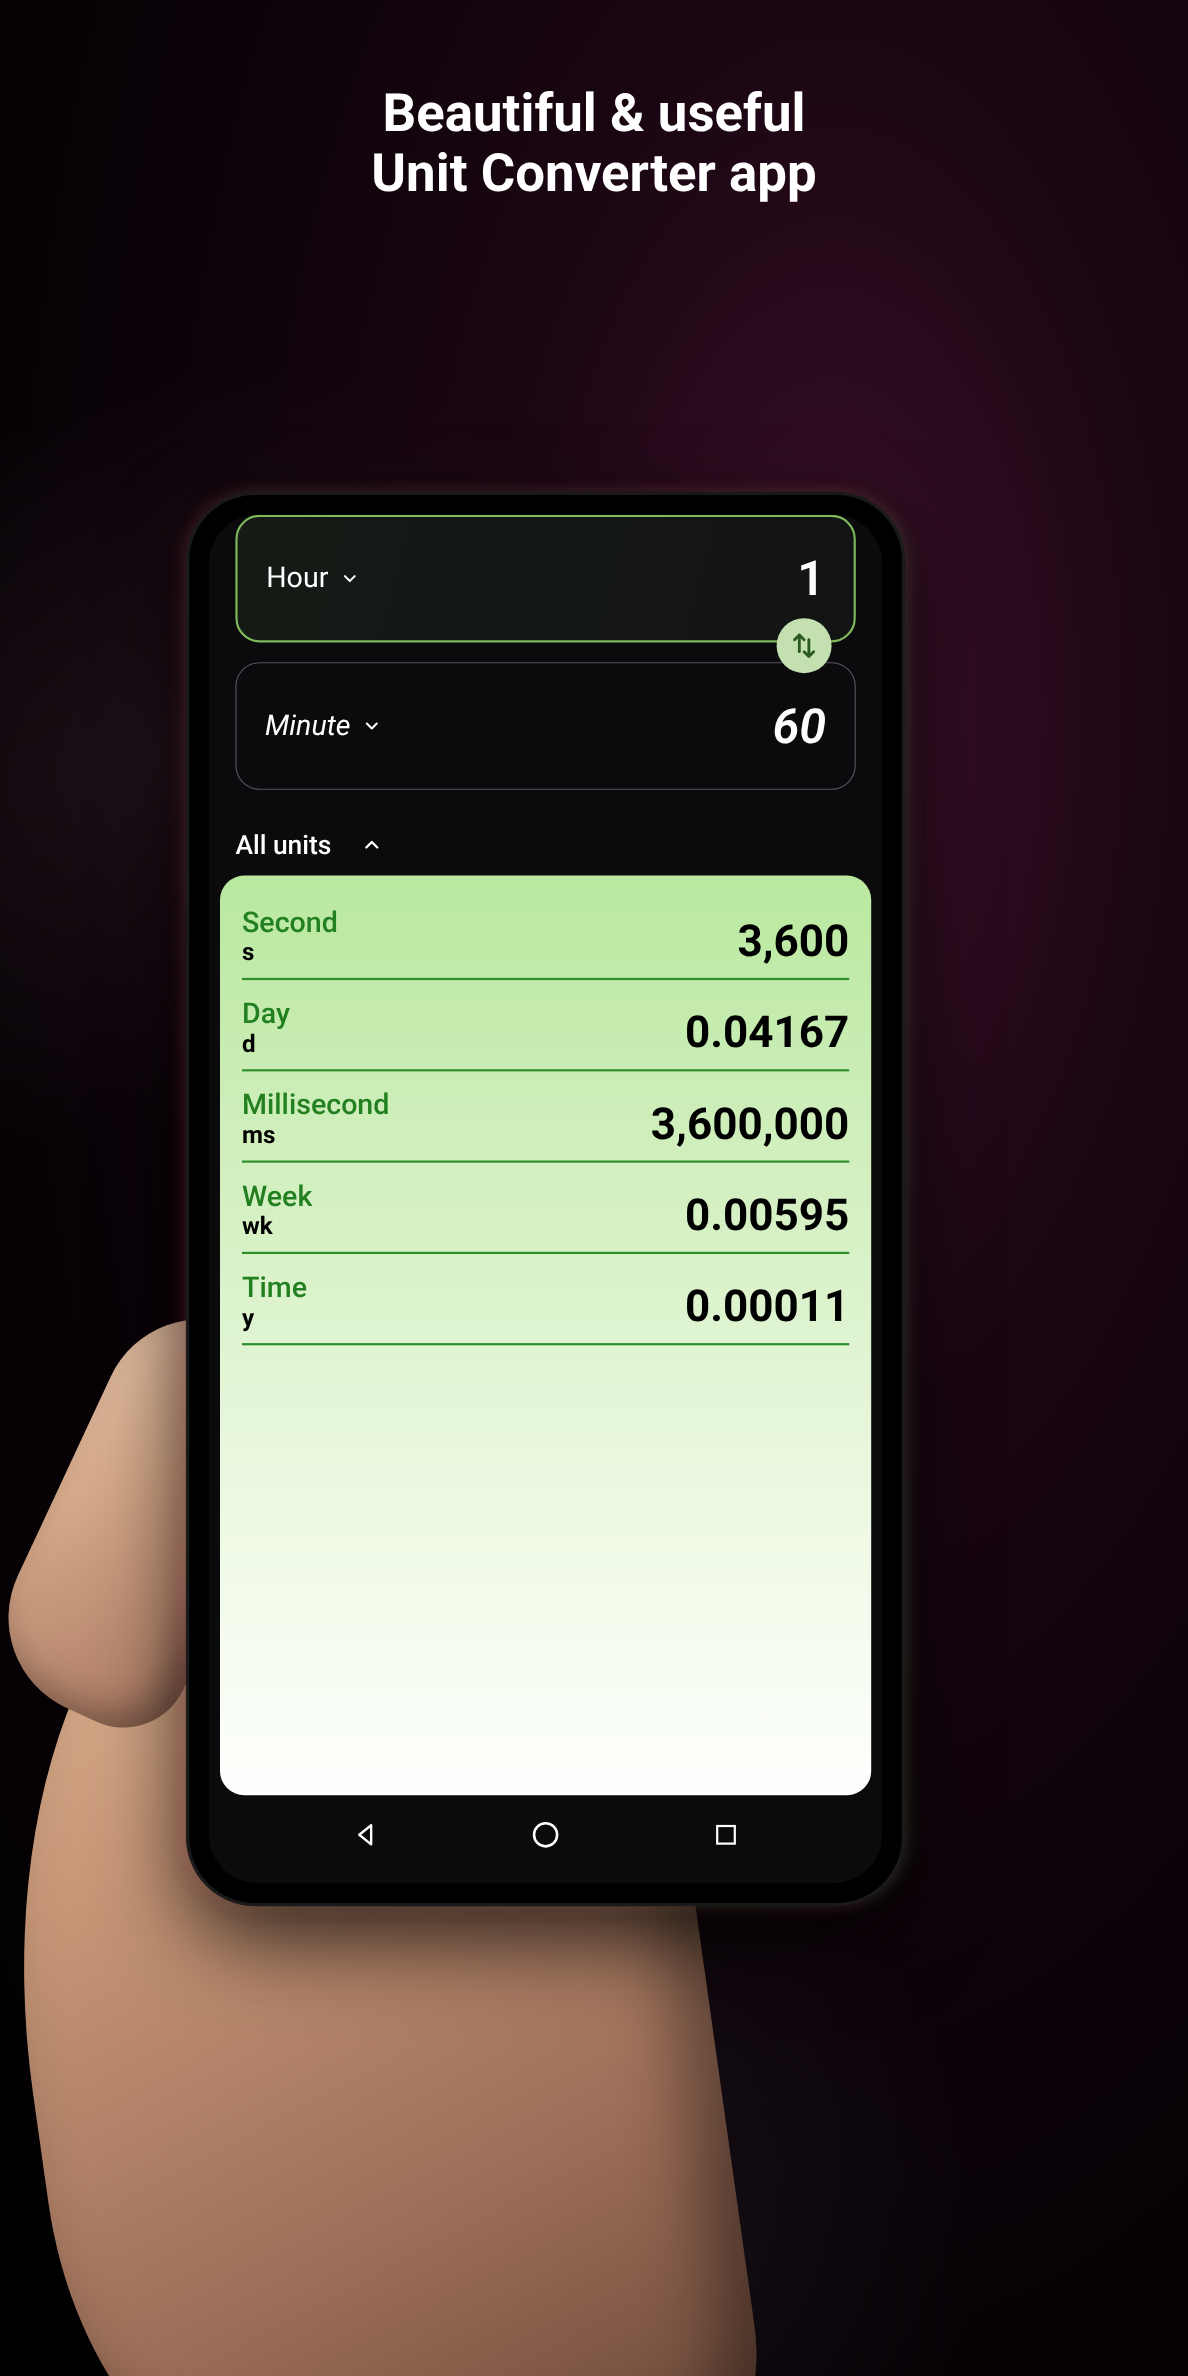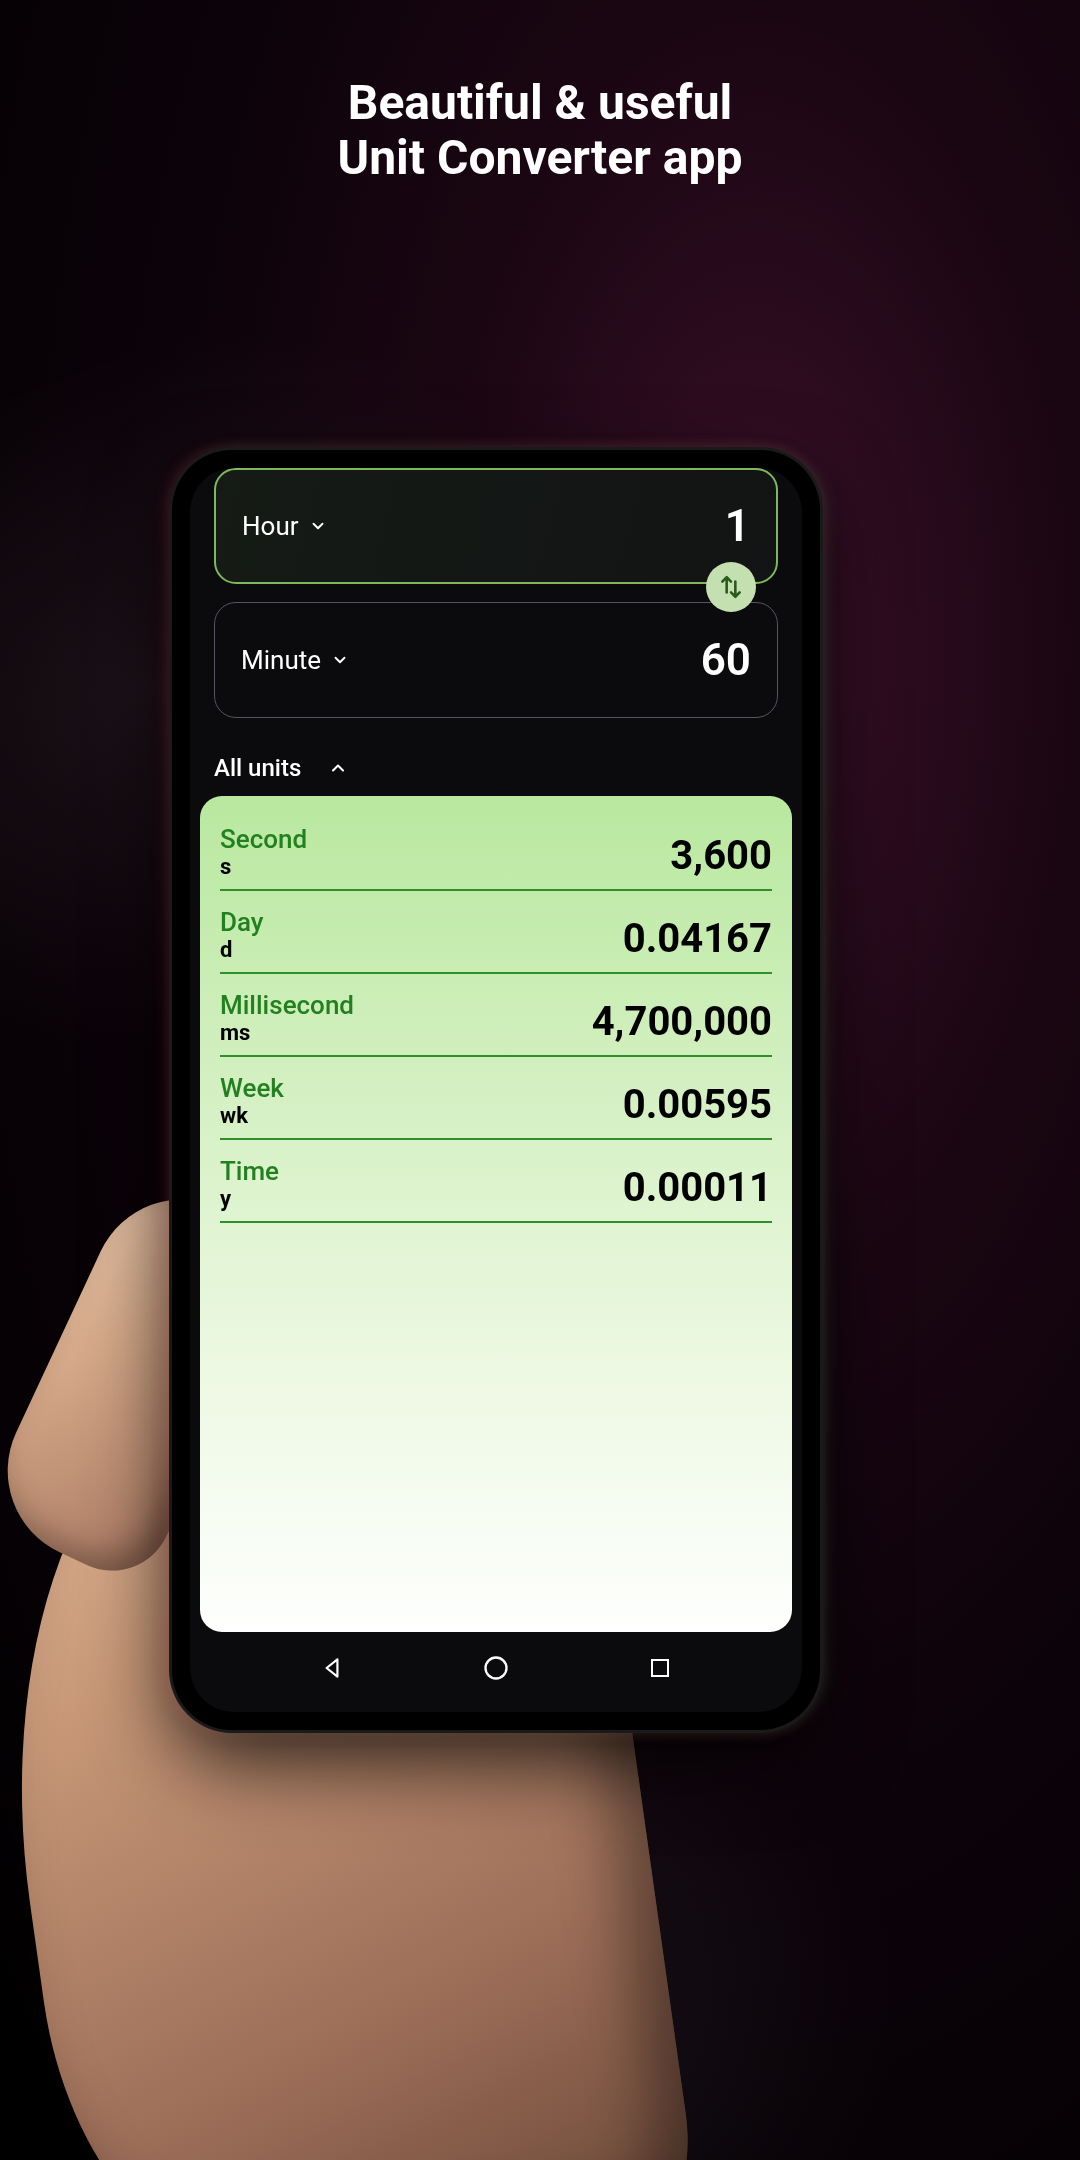--- a/index.html
+++ b/index.html
@@ -141,20 +141,21 @@
   justify-content: space-between;
   padding: 0 26px;
   margin-bottom: 18px;
 }
 .conv-box.from {
   border: 2px solid #7fb85a;
   background: linear-gradient(105deg, rgba(140,210,110,0.08), rgba(200,240,180,0.04));
 }
 .conv-box.to {
   border: 1.5px solid #5a5262;
+  font-style: italic;
 }
 .unit-select {
   display: flex;
   align-items: center;
   gap: 10px;
   color: #fff;
   font-size: 26px;
 }
 .unit-select .chev {
   display: inline-flex;
@@ -320,21 +321,21 @@
           <span class="unit-name">Day</span>
           <span class="unit-abbr">d</span>
         </div>
         <span class="unit-val">0.04167</span>
       </div>
       <div class="unit-row">
         <div class="unit-left">
           <span class="unit-name">Millisecond</span>
           <span class="unit-abbr">ms</span>
         </div>
-        <span class="unit-val">4,700,000</span>
+        <span class="unit-val">3,600,000</span>
       </div>
       <div class="unit-row">
         <div class="unit-left">
           <span class="unit-name">Week</span>
           <span class="unit-abbr">wk</span>
         </div>
         <span class="unit-val">0.00595</span>
       </div>
       <div class="unit-row">
         <div class="unit-left">

